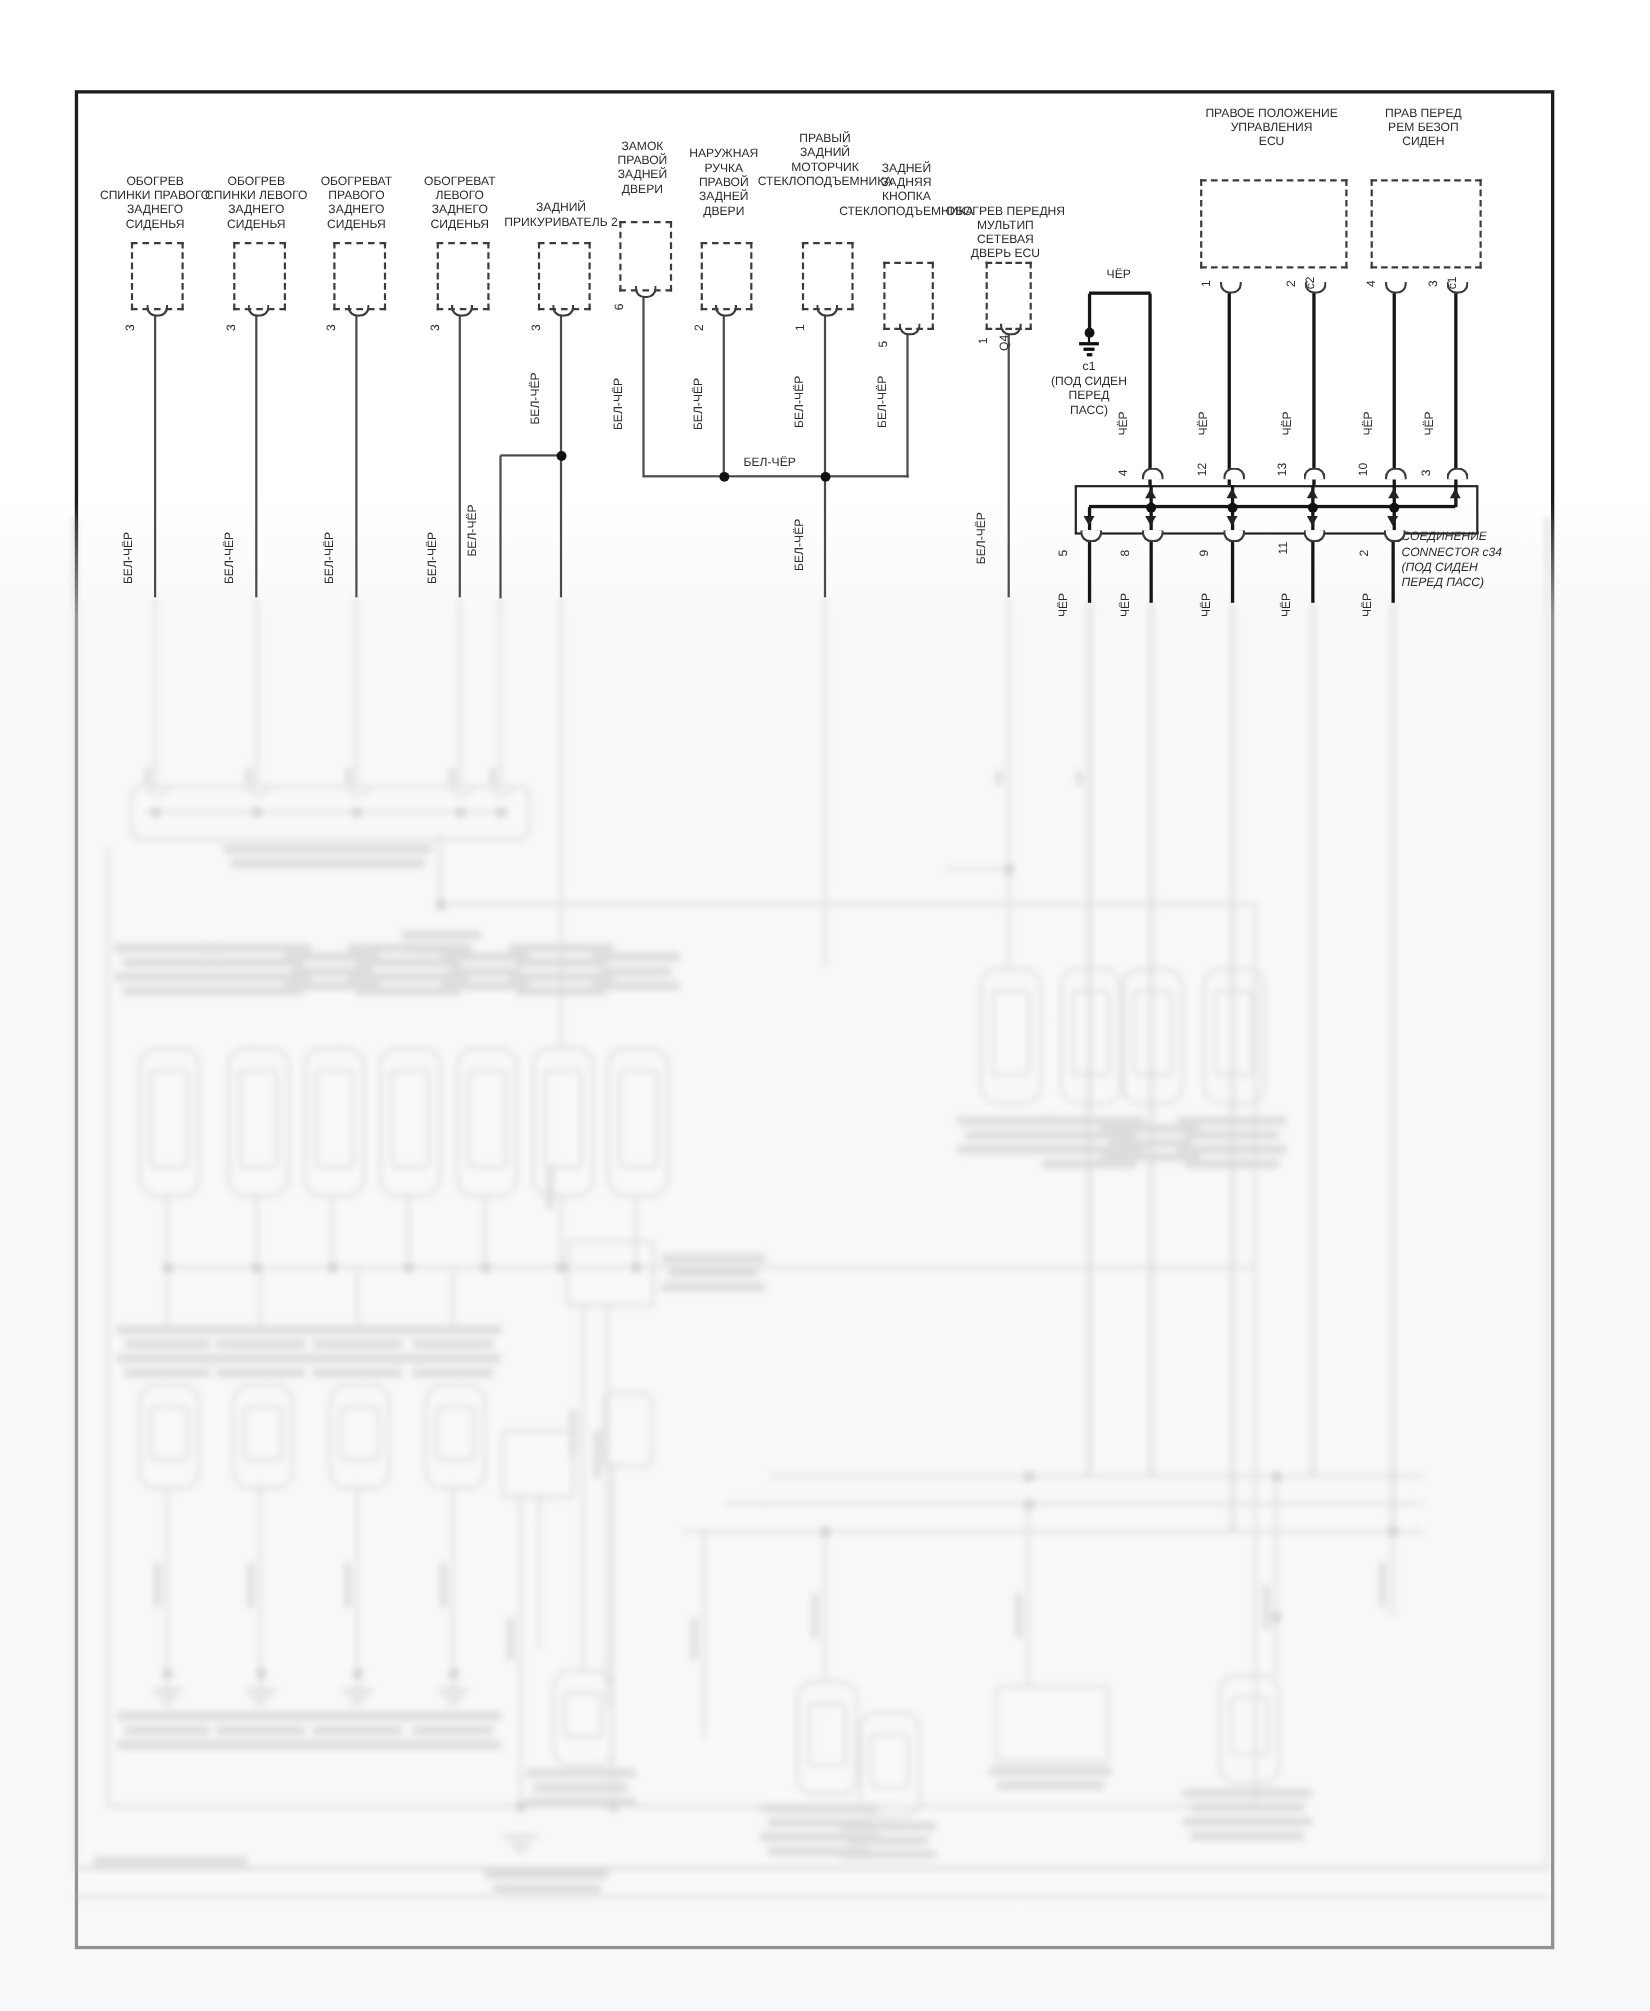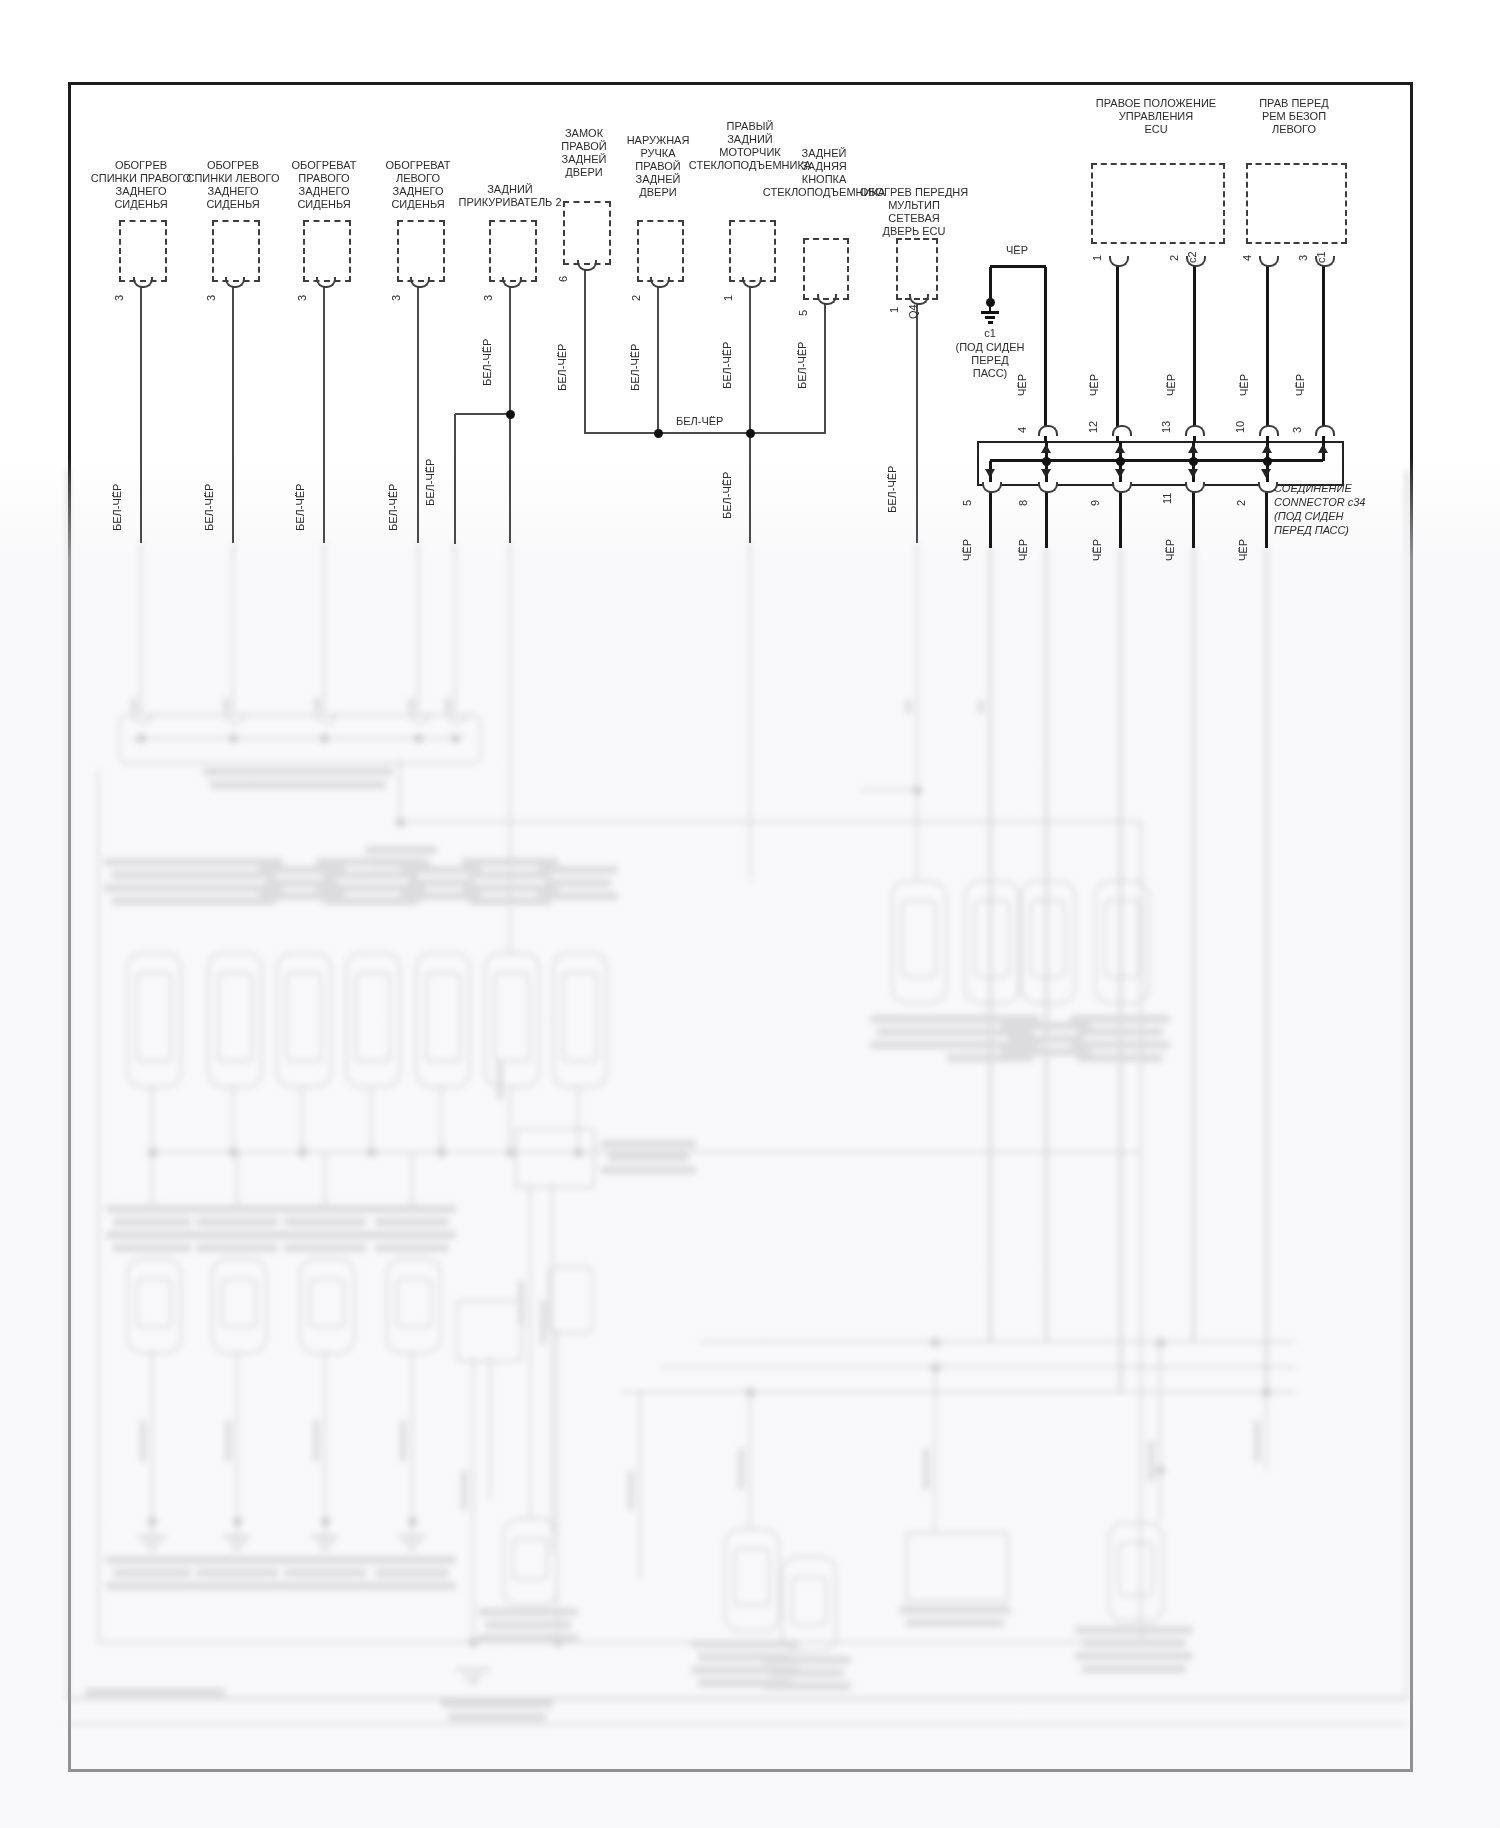--- a/index.html
+++ b/index.html
@@ -459,21 +459,21 @@
 СТЕКЛОПОДЪЕМНИКА</div>
       <div class="lbl" style="left: 835px; top: 186px; width: 158px;">ОБОГРЕВ ПЕРЕДНЯ
 МУЛЬТИП
 СЕТЕВАЯ
 ДВЕРЬ ECU</div>
       <div class="lbl" style="left: 1062px; top: 97px; width: 188px;">ПРАВОЕ ПОЛОЖЕНИЕ
 УПРАВЛЕНИЯ
 ECU</div>
       <div class="lbl" style="left: 1223px; top: 97px; width: 142px;">ПРАВ ПЕРЕД
 РЕМ БЕЗОП
-ЛЕВОГО</div>
+СИДЕН</div>
       <div class="vl" style="left: 494px; top: 373px;">БЕЛ-ЧЁР</div>
       <div class="vl" style="left: 569px; top: 378px;">БЕЛ-ЧЁР</div>
       <div class="vl" style="left: 642px; top: 378px;">БЕЛ-ЧЁР</div>
       <div class="vl" style="left: 734px; top: 376px;">БЕЛ-ЧЁР</div>
       <div class="vl" style="left: 809px; top: 376px;">БЕЛ-ЧЁР</div>
       <div class="vl" style="left: 734px; top: 506px;">БЕЛ-ЧЁР</div>
       <div class="vl" style="left: 899px; top: 500px;">БЕЛ-ЧЁР</div>
       <div class="vl" style="left: 124px; top: 518px;">БЕЛ-ЧЁР</div>
       <div class="vl" style="left: 216px; top: 518px;">БЕЛ-ЧЁР</div>
       <div class="vl" style="left: 307px; top: 518px;">БЕЛ-ЧЁР</div>

